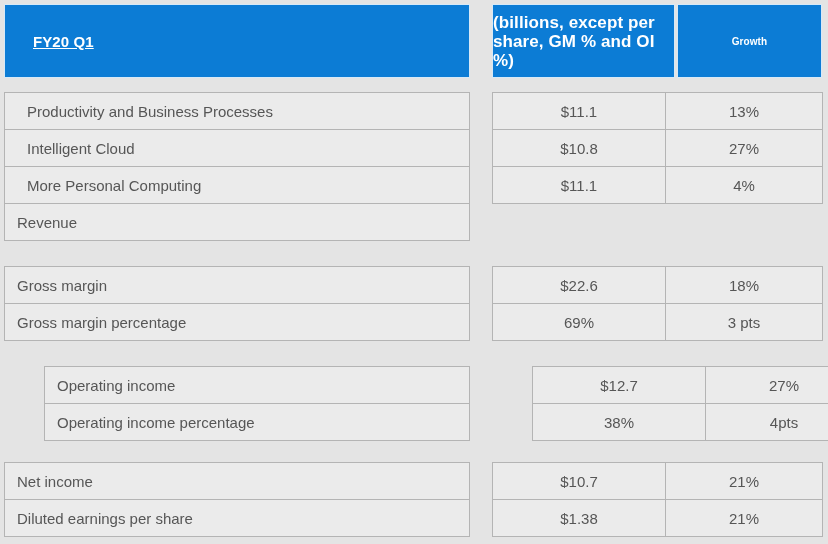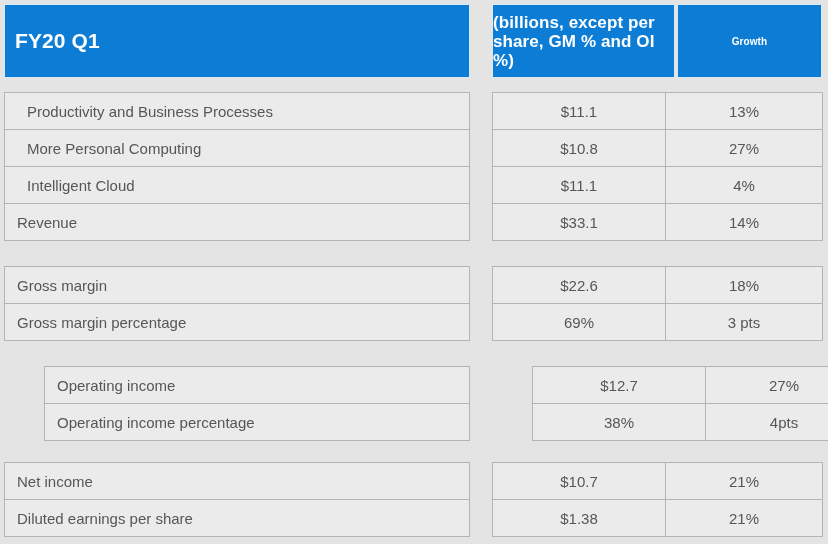--- a/index.html
+++ b/index.html
@@ -42,22 +42,23 @@
     border: 1px solid #d7e9f7;
     box-sizing: border-box;
     color: #ffffff;
     font-weight: bold;
     display: flex;
     align-items: center;
     letter-spacing: 0.1px;
   }
   .hdr-label {
     width: 100%;
-    padding-left: 10px;
-    font-size: 21px;
+    padding-left: 28px;
+    font-size: 15px;
+    text-decoration: underline;
   }
   .hdr-units {
     width: 184px;
     justify-content: center;
     font-size: 17px;
     line-height: 19px;
   }
   .hdr-growth {
     width: 146px;
     margin-left: 2px;
@@ -133,24 +134,24 @@
     </div>
   </div>
 
   <div class="block label-col grp g1">
     <table class="t t-label">
       <tbody>
         <tr>
           <td class="cell-label indent">Productivity and Business Processes</td>
         </tr>
         <tr>
+          <td class="cell-label indent">Intelligent Cloud</td>
+        </tr>
+        <tr>
           <td class="cell-label indent">More Personal Computing</td>
-        </tr>
-        <tr>
-          <td class="cell-label indent">Intelligent Cloud</td>
         </tr>
         <tr>
           <td class="cell-label">Revenue</td>
         </tr>
       </tbody>
     </table>
   </div>
 
   <div class="block value-col grp g1">
     <table class="t t-value">
@@ -164,24 +165,20 @@
           <td>13%</td>
         </tr>
         <tr>
           <td>$10.8</td>
           <td>27%</td>
         </tr>
         <tr>
           <td>$11.1</td>
           <td>4%</td>
         </tr>
-        <tr>
-          <td>$33.1</td>
-          <td>14%</td>
-        </tr>
       </tbody>
     </table>
   </div>
 
   <div class="block label-col grp g2">
     <table class="t t-label">
       <tbody>
         <tr>
           <td class="cell-label">Gross margin</td>
         </tr>

